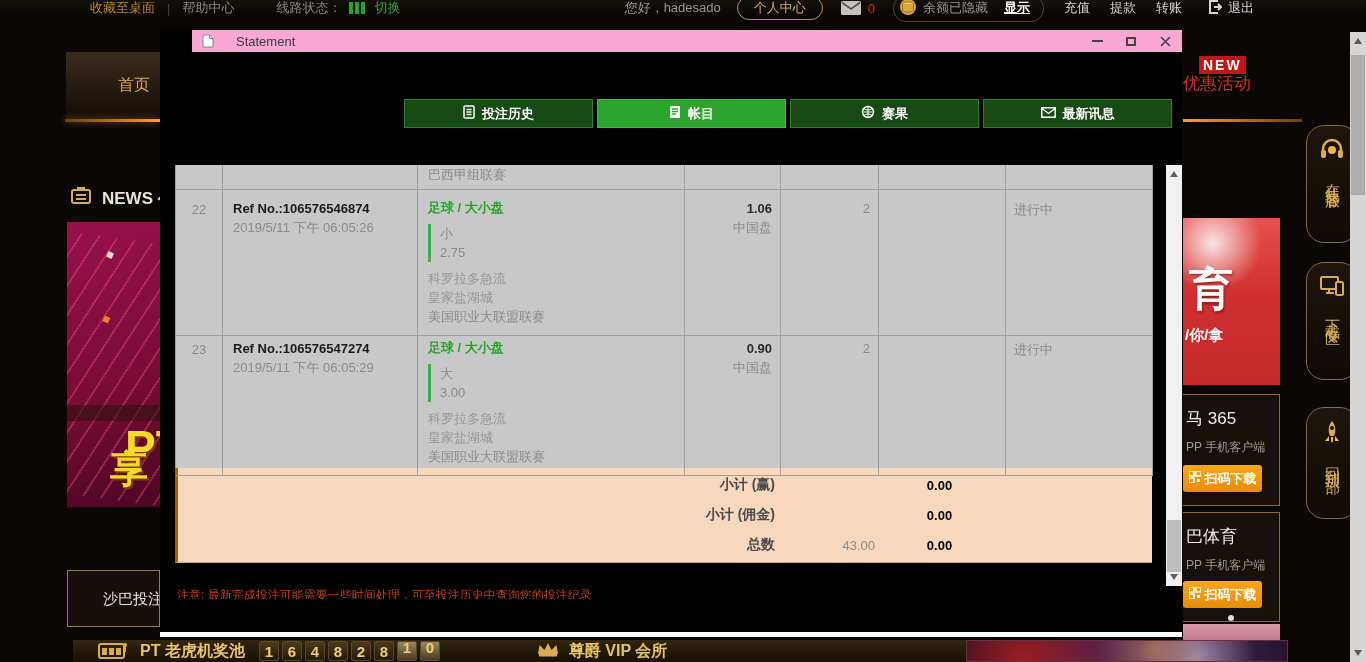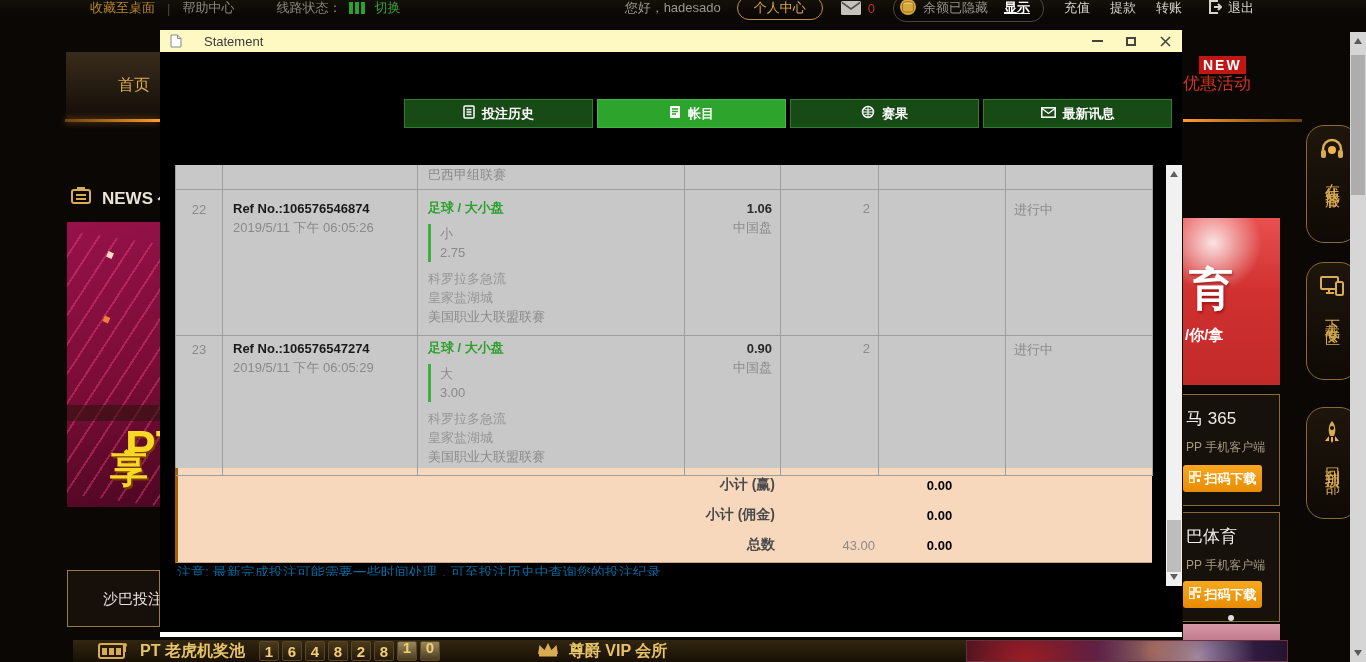--- a/index.html
+++ b/index.html
@@ -100,21 +100,21 @@
       linear-gradient(90deg,#1a0f22,#3a1f4a 35%,#55306a 60%,#241430 100%); }
   
   .pagescroll { position:absolute; right:0; top:32px; width:16px; height:630px; background:#d6d6d6; z-index:40; }
   .ps-up { position:absolute; left:4px; top:6px; width:0; height:0;
     border-left:4px solid transparent; border-right:4px solid transparent; border-bottom:6px solid #5a5a5a; }
   .ps-down { position:absolute; left:4px; bottom:6px; width:0; height:0;
     border-left:4px solid transparent; border-right:4px solid transparent; border-top:6px solid #5a5a5a; }
   .ps-thumb { position:absolute; left:1px; top:23px; width:14px; height:140px; background:#adadad; }
   
   .modal { position:absolute; left:160px; top:30px; width:1022px; height:607px; background:#000; z-index:10; }
-  .mtitle { height:22px; background:#fef9c3; display:flex; align-items:center; }
+  .mtitle { height:22px; background:#f9a8d4; display:flex; align-items:center;margin-left:32px; }
   .mtitle-text { margin-left:22px; color:#3a3a3a; font-size:13px; }
   .wc { margin-left:auto; display:flex; align-items:center; height:100%; }
   .wc div { width:34px; height:100%; display:flex; align-items:center; justify-content:center; cursor:pointer; }
   .wc-min i { display:block; width:11px; height:2px; background:#444; }
   .wc-max i { display:block; width:10px; height:9px; border:2px solid #444; }
   .mtitle-icon { margin-left:10px; display:flex; }
   .tabs { position:absolute; left:244px; top:69px; display:flex; gap:4px; }
   .tab { width:189px; height:29px; background:#174a14; border:1px solid #2f7d2f; cursor:pointer;
     display:flex; align-items:center; justify-content:center; gap:7px; color:#fff; font-size:13px; font-weight:bold; }
   .tab.active { background:#2da52d; border-color:#45b545; }
@@ -139,21 +139,21 @@
   .odds-val { font-weight:bold; color:#2a2a2a; }
   .odds-type { color:#8a8a8a; margin-top:3px; }
   .c-stake { text-align:right; padding:11px 8px; color:#8a8a8a; }
   .c-status { padding:11px 8px; color:#8a8a8a; }
   .summary { height:95px; background:#f8d8bd; border-left:3px solid #a16207; border-bottom:1px solid #c8a888;
     display:grid; grid-template-rows:repeat(3,1fr); padding:2px 0; }
   .srow { display:grid; grid-template-columns:605px 98px 127px 147px; align-items:center; }
   .s-label { text-align:right; padding-right:8px; font-weight:bold; color:#4a4a4a; font-size:14px; }
   .s-stake { text-align:right; padding-right:6px; color:#8a8a8a; }
   .s-value { text-align:center; padding-right:10px; font-weight:bold; color:#000000; }
-  .note { position:absolute; left:17px; top:534px; width:940px; height:12px; overflow:hidden; color:#0369a1; font-size:14px; }
+  .note { position:absolute; left:17px; top:557px; width:940px; height:12px; overflow:hidden; color:#c2410c; font-size:12px; }
   .mscroll { position:absolute; left:1006px; top:135px; width:16px; height:421px; background:#f1f1f1; }
   .ms-up { position:absolute; left:4px; top:6px; width:0; height:0;
     border-left:4px solid transparent; border-right:4px solid transparent; border-bottom:6px solid #606060; }
   .ms-down { position:absolute; left:4px; bottom:6px; width:0; height:0;
     border-left:4px solid transparent; border-right:4px solid transparent; border-top:6px solid #606060; }
   .ms-thumb { position:absolute; left:1px; top:355px; width:14px; height:52px; background:#bdbdbd; }
   .mbottom { position:absolute; left:0; top:602px; width:100%; height:5px; background:#fff; }
 </style>
 </head>
 <body>

